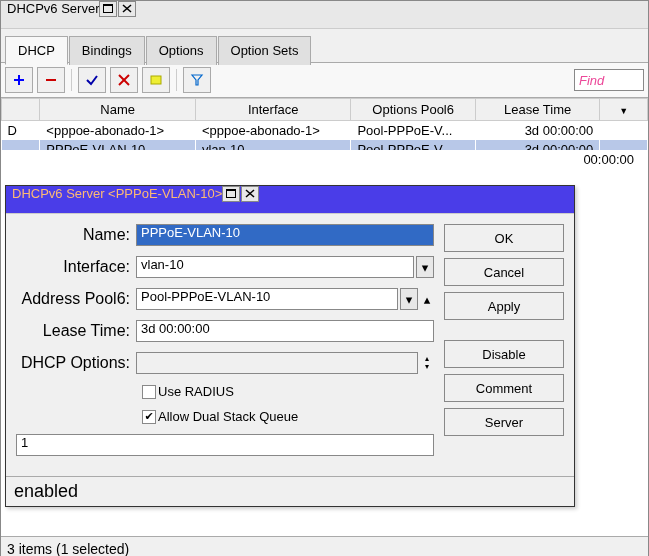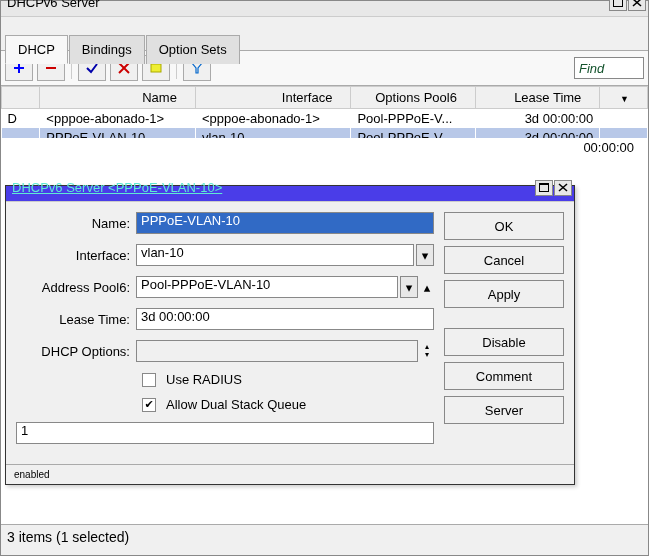--- a/index.html
+++ b/index.html
@@ -18,31 +18,29 @@
     border: 1px solid #888;
     background: #f0f0f0;
     position: relative;
   }
   .main-window {
     width: 649px;
     height: 556px;
   }
   .titlebar {
     background: #e8e8e8;
-    height: 16px;
+    height: 28px;
     display: flex;
     align-items: center;
-    justify-content: space-between;
     padding: 0 2px 12px 6px;
     border-bottom: 1px solid #ccc;
   }
   .titlebar.active {
     background: #4a3de8;
-    color: #5eead4;
-    text-decoration: underline;
+    color: #fdba74;
   }
   .title-text { font-size: 13px; }
   .title-buttons { display: flex; gap: 1px; }
   .title-btn {
     width: 18px; height: 16px;
     border: 1px solid #888;
     background: #e8e8e8;
     display: flex; align-items: center; justify-content: center;
     cursor: pointer;
   }
@@ -56,21 +54,21 @@
     gap: 0;
   }
   .tab {
     padding: 6px 12px;
     border: 1px solid #aaa;
     border-bottom: none;
     background: #e0e0e0;
     margin-right: 1px;
     cursor: pointer;
     position: relative;
-    top: 14px;
+    top: 3px;
   }
   .tab.active {
     background: #f8f8f8;
     border-bottom: 1px solid #f8f8f8;
     z-index: 2;
   }
   .toolbar {
     display: flex;
     align-items: center;
     padding: 4px;
@@ -85,38 +83,38 @@
     display: flex; align-items: center; justify-content: center;
     cursor: pointer;
   }
   .tool-sep { width: 1px; height: 22px; background: #ccc; margin: 0 2px;}
   .find-box {
     margin-left: auto;
     width: 70px;
     height: 22px;
     border: 1px solid #888;
     padding: 0 4px;
-    color: #14532d;
+    color: #ec4899;
     font-style: italic;
     font-size: 13px;
     display: flex; align-items: center;
     background: #fff;
   }
   .table-wrap {
     height: 52px;
     position: relative;
   }
   .table {
     width: 100%;
     border-collapse: collapse;
     background: #fff;
     font-size: 13px;
   }
   .table th {
-    text-align: right;
+    text-align: center;
     font-weight: normal;
     background: #f0f0f0;
     border: 1px solid #ccc;
     padding: 3px 18px;
     position: relative;
   }
   .table td {
     padding: 2px 6px;
     border-right: 1px solid transparent;
     white-space: nowrap;
@@ -174,21 +172,21 @@
   .btn-col { width: 120px; display: flex; flex-direction: column; gap: 6px; }
   .form-row {
     display: flex;
     align-items: center;
     margin-bottom: 10px;
   }
   .form-label {
     width: 120px;
     text-align: right;
     padding-right: 6px;
-    font-size: 13px;
+    font-size: 16px;
   }
   .form-input {
     flex: 1;
     display: flex;
     align-items: center;
     gap: 2px;
   }
   .text-input {
     flex: 1;
     height: 22px;
@@ -203,41 +201,41 @@
   }
   .combo-btn {
     width: 18px; height: 22px;
     border: 1px solid #888;
     background: #e8e8e8;
     display: flex; align-items: center; justify-content: center;
     cursor: pointer;
   }
   .arrow-up { width: 14px; text-align:center; cursor: pointer; }
   .checkbox-row {
-    display: flex; align-items: center; gap: 10px;
+    display: flex; align-items: center; gap: 2px;
     margin-left: 126px;
     margin-bottom: 10px;
     font-size: 13px;
   }
   .chk {
     width: 14px; height: 14px; border: 1px solid #888; background: #fff;
     display: flex; align-items: center; justify-content: center;
     font-size: 11px;
   }
   .action-btn {
     height: 28px;
     border: 1px solid #888;
     background: #f0f0f0;
     cursor: pointer;
     font-size: 13px;
   }
   .sub-status {
     border-top: 1px solid #aaa;
     padding: 4px 8px;
-    font-size: 10px;
+    font-size: 18px;
     background: #f0f0f0;
   }
   .stretch-arrows {
     width: 14px; display:flex; flex-direction:column; font-size:8px; line-height:8px; text-align:center;
     cursor:pointer;
   }
 </style>
 </head>
 <body>
 
@@ -258,20 +256,21 @@
           </svg>
       </div>
     </div>
   </div>
 
   <div class="content-col">
 
     <div class="tabs">
       <div class="tab active">DHCP</div>
       <div class="tab">Bindings</div>
+      <div class="tab">Options</div>
       <div class="tab">Option Sets</div>
     </div>
 
     <div class="toolbar">
       <div class="tool-btn">
         <svg width="14" height="14">
             <line x1="7" y1="2" x2="7" y2="12" stroke="#00f" stroke-width="2"></line>
             <line x1="2" y1="7" x2="12" y2="7" stroke="#00f" stroke-width="2"></line>
           </svg>
       </div>

